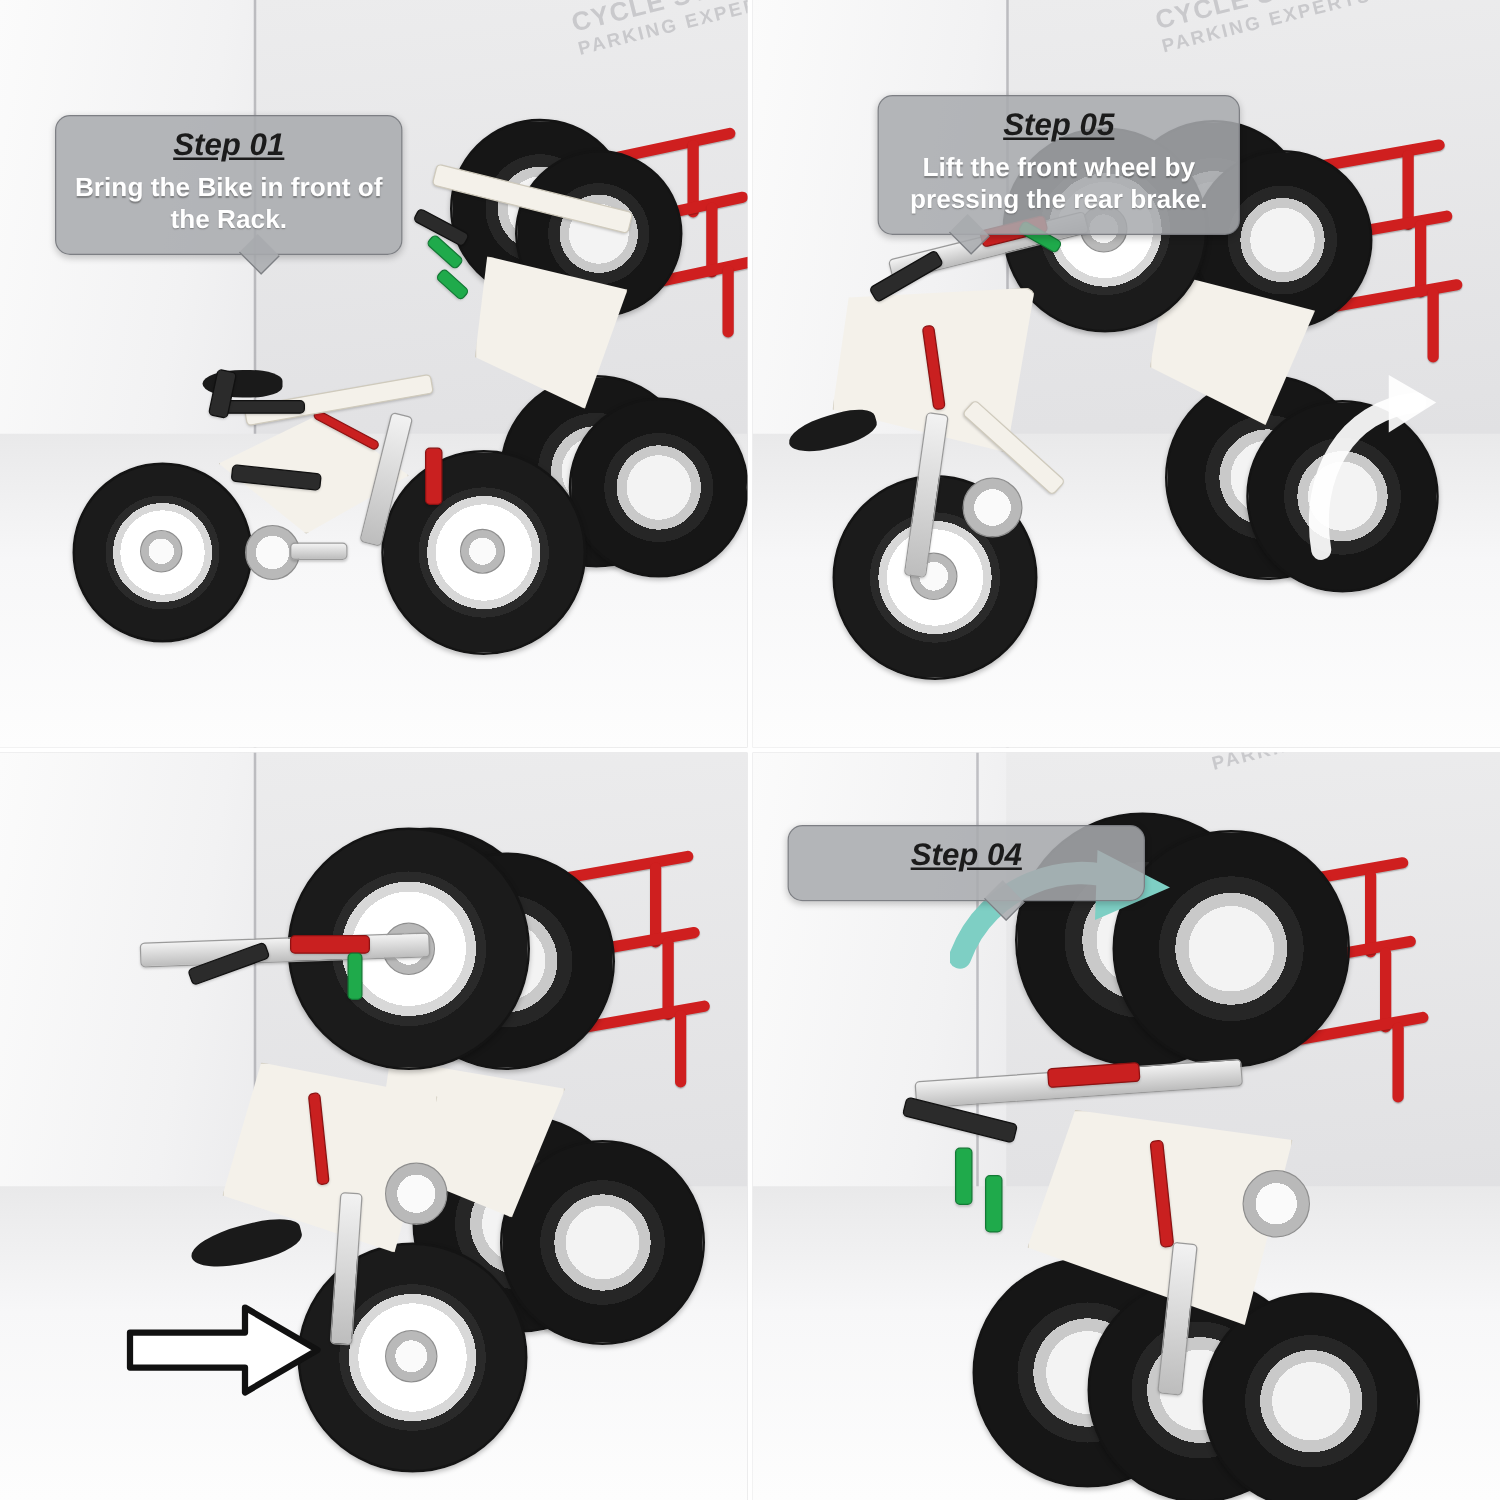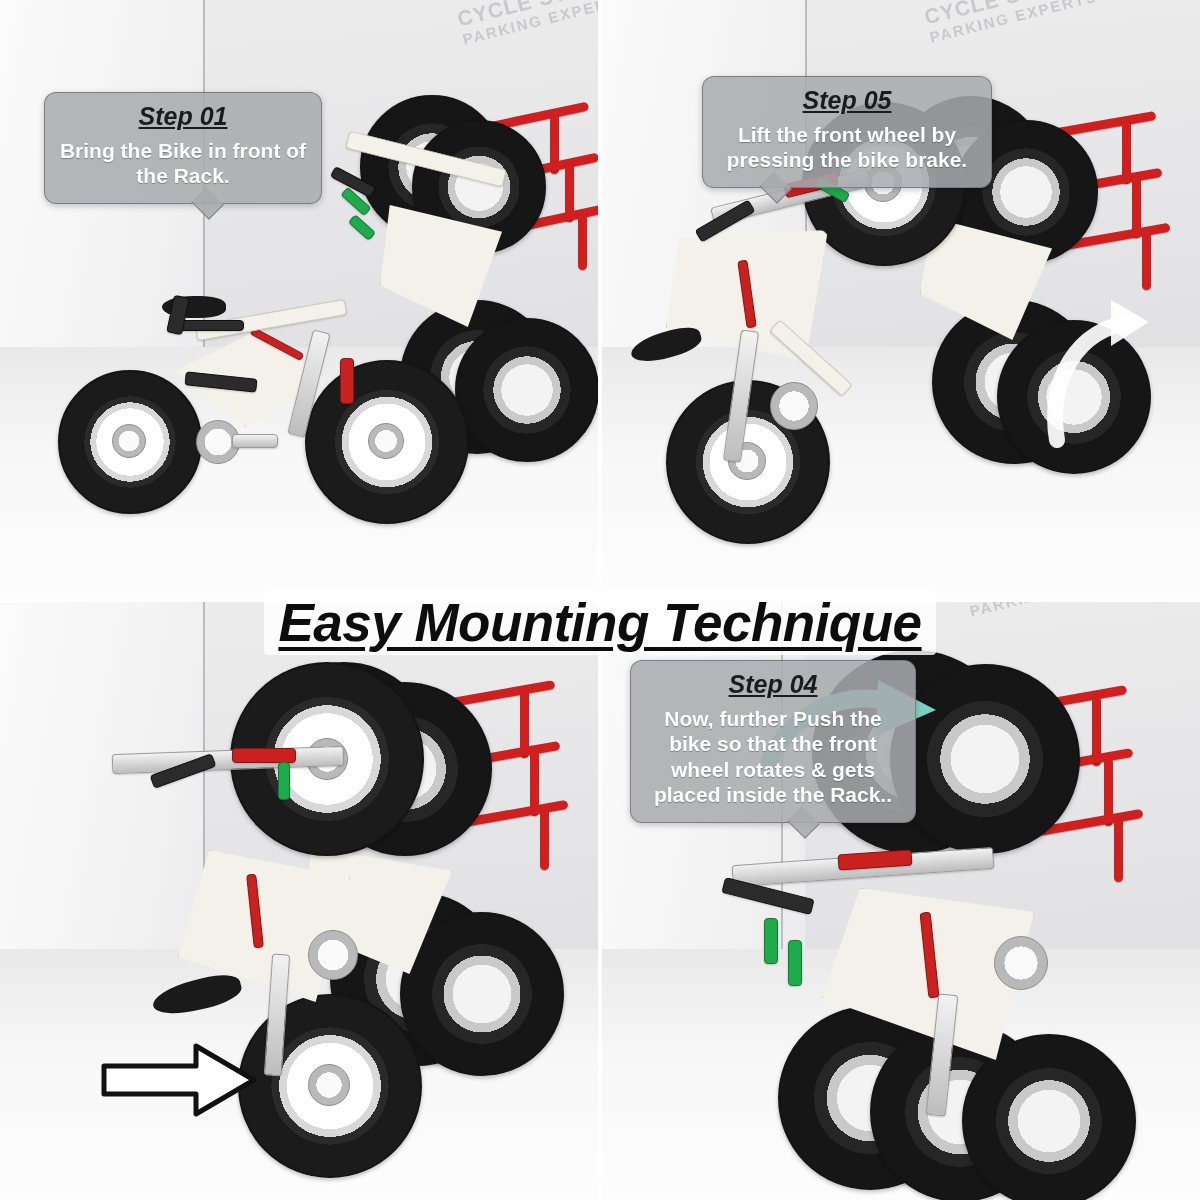--- a/index.html
+++ b/index.html
@@ -302,21 +302,21 @@
           <div class="frame-bar" style="left:160px; top:350px; width:96px; height:14px; transform:rotate(42deg);"></div>
         </div>
 
         <svg class="arrow-curve" viewBox="0 0 120 150" style="left:435px; top:300px; width:120px; height:150px;">
           <path d="M20 140 C 10 80, 40 28, 96 22" fill="none" stroke="#ffffff" stroke-width="16" stroke-linecap="round" opacity="0.92"></path>
           <path d="M74 0 L112 22 L74 46 Z" fill="#ffffff" opacity="0.92"></path>
         </svg>
 
         <div class="callout" style="left:100px; top:76px; width:290px;">
           <div class="step-title">Step 05</div>
-          <div class="step-text">Lift the front wheel by pressing the bike brake.</div>
+          <div class="step-text">Lift the front wheel by pressing the rear brake.</div>
           <div class="tail" style="left:60px; bottom:-11px;"></div>
         </div>
       </div>
     </div>
 
     <div class="panel">
       <div class="scene">
         <div class="wall-back"></div>
         <div class="wall-left"></div>
         <div class="wall-edge" style="left:34%;"></div>
@@ -407,25 +407,21 @@
         <div class="hub" style="left:392px; top:334px; width:52px; height:52px;"></div>
         <div class="frame-bar silver" style="left:330px; top:392px; width:18px; height:120px; transform:rotate(6deg);"></div>
 
         <svg class="arrow-curve" viewBox="0 0 180 110" style="left:158px; top:78px; width:180px; height:110px;">
           <path d="M8 86 C 30 26, 96 8, 136 24" fill="none" stroke="#7ecfc4" stroke-width="18" stroke-linecap="round"></path>
           <path d="M118 0 L176 30 L116 56 Z" fill="#7ecfc4"></path>
         </svg>
 
         <div class="callout" style="left:28px; top:58px; width:286px;">
           <div class="step-title">Step 04</div>
-          <div class="step-text">Now, further Push the bike so that the front wheel rotates &amp; gets placed inside the Rack..</div>
           <div class="tail" style="left:160px; bottom:-11px;"></div>
         </div>
       </div>
     </div>
 
   </div>
 
-  <div class="banner">
-    <div class="title">Easy Mounting Technique</div>
-  </div>
 
 </div>
 
 </body></html>

